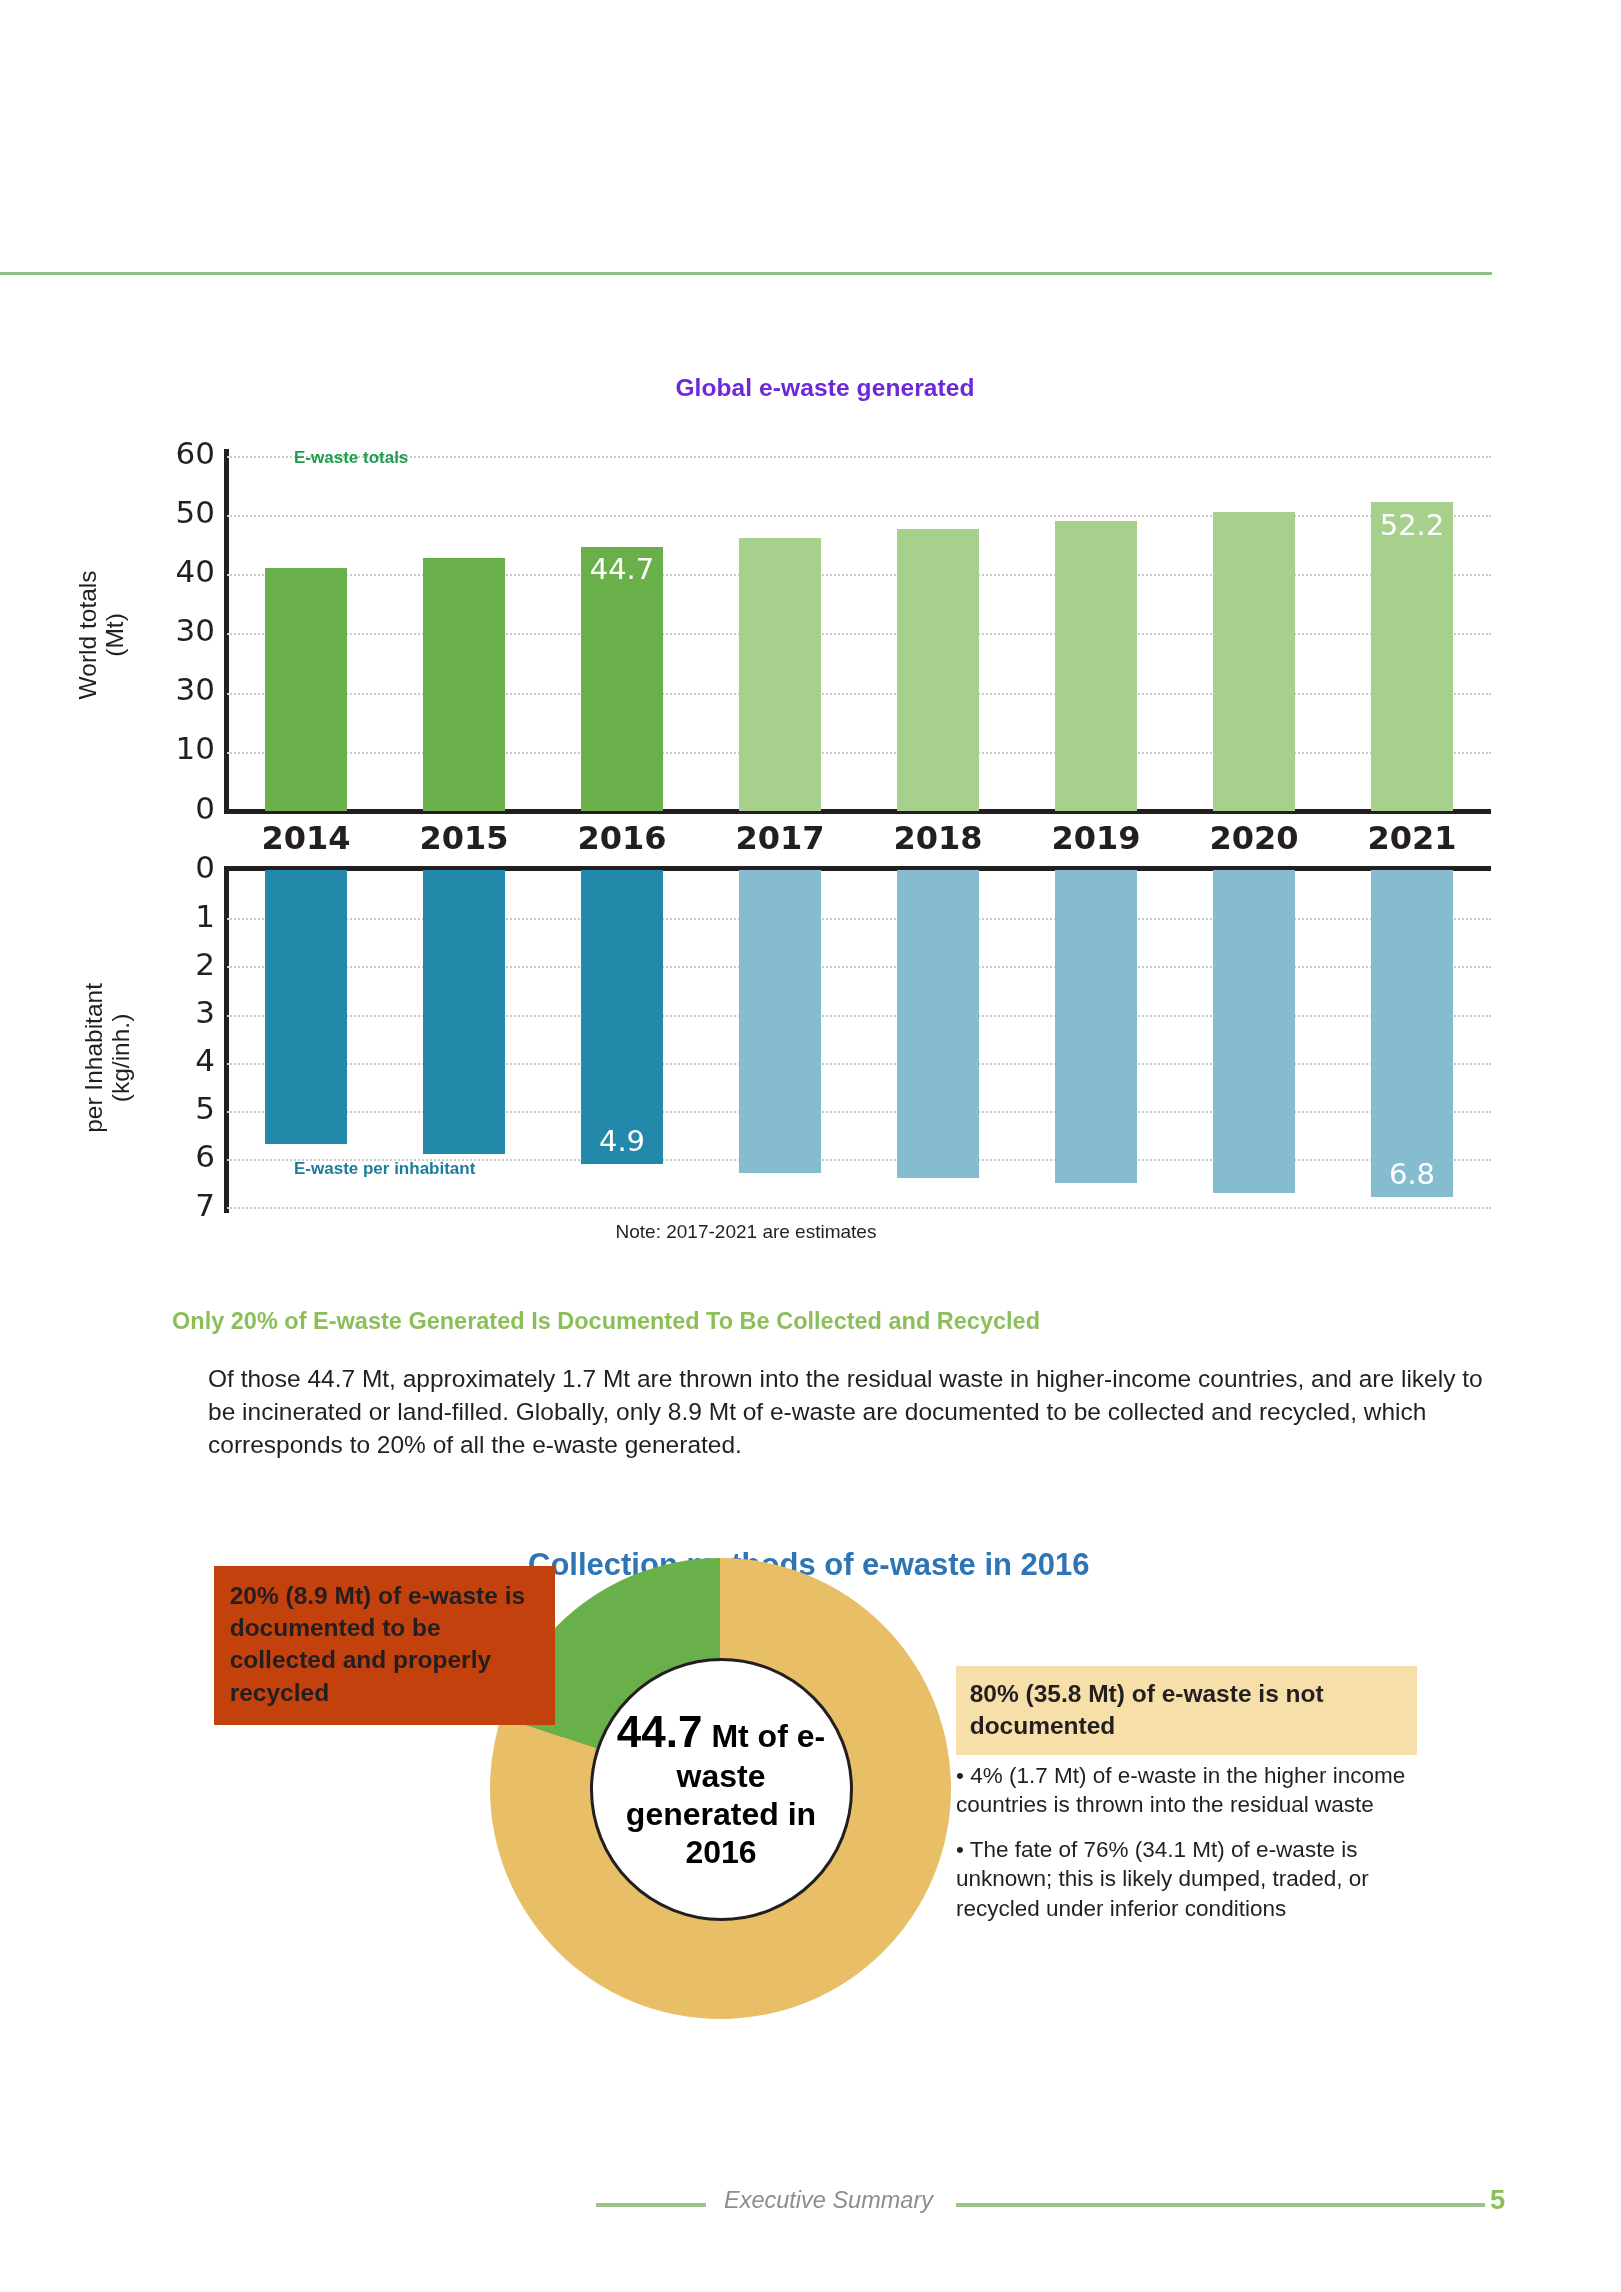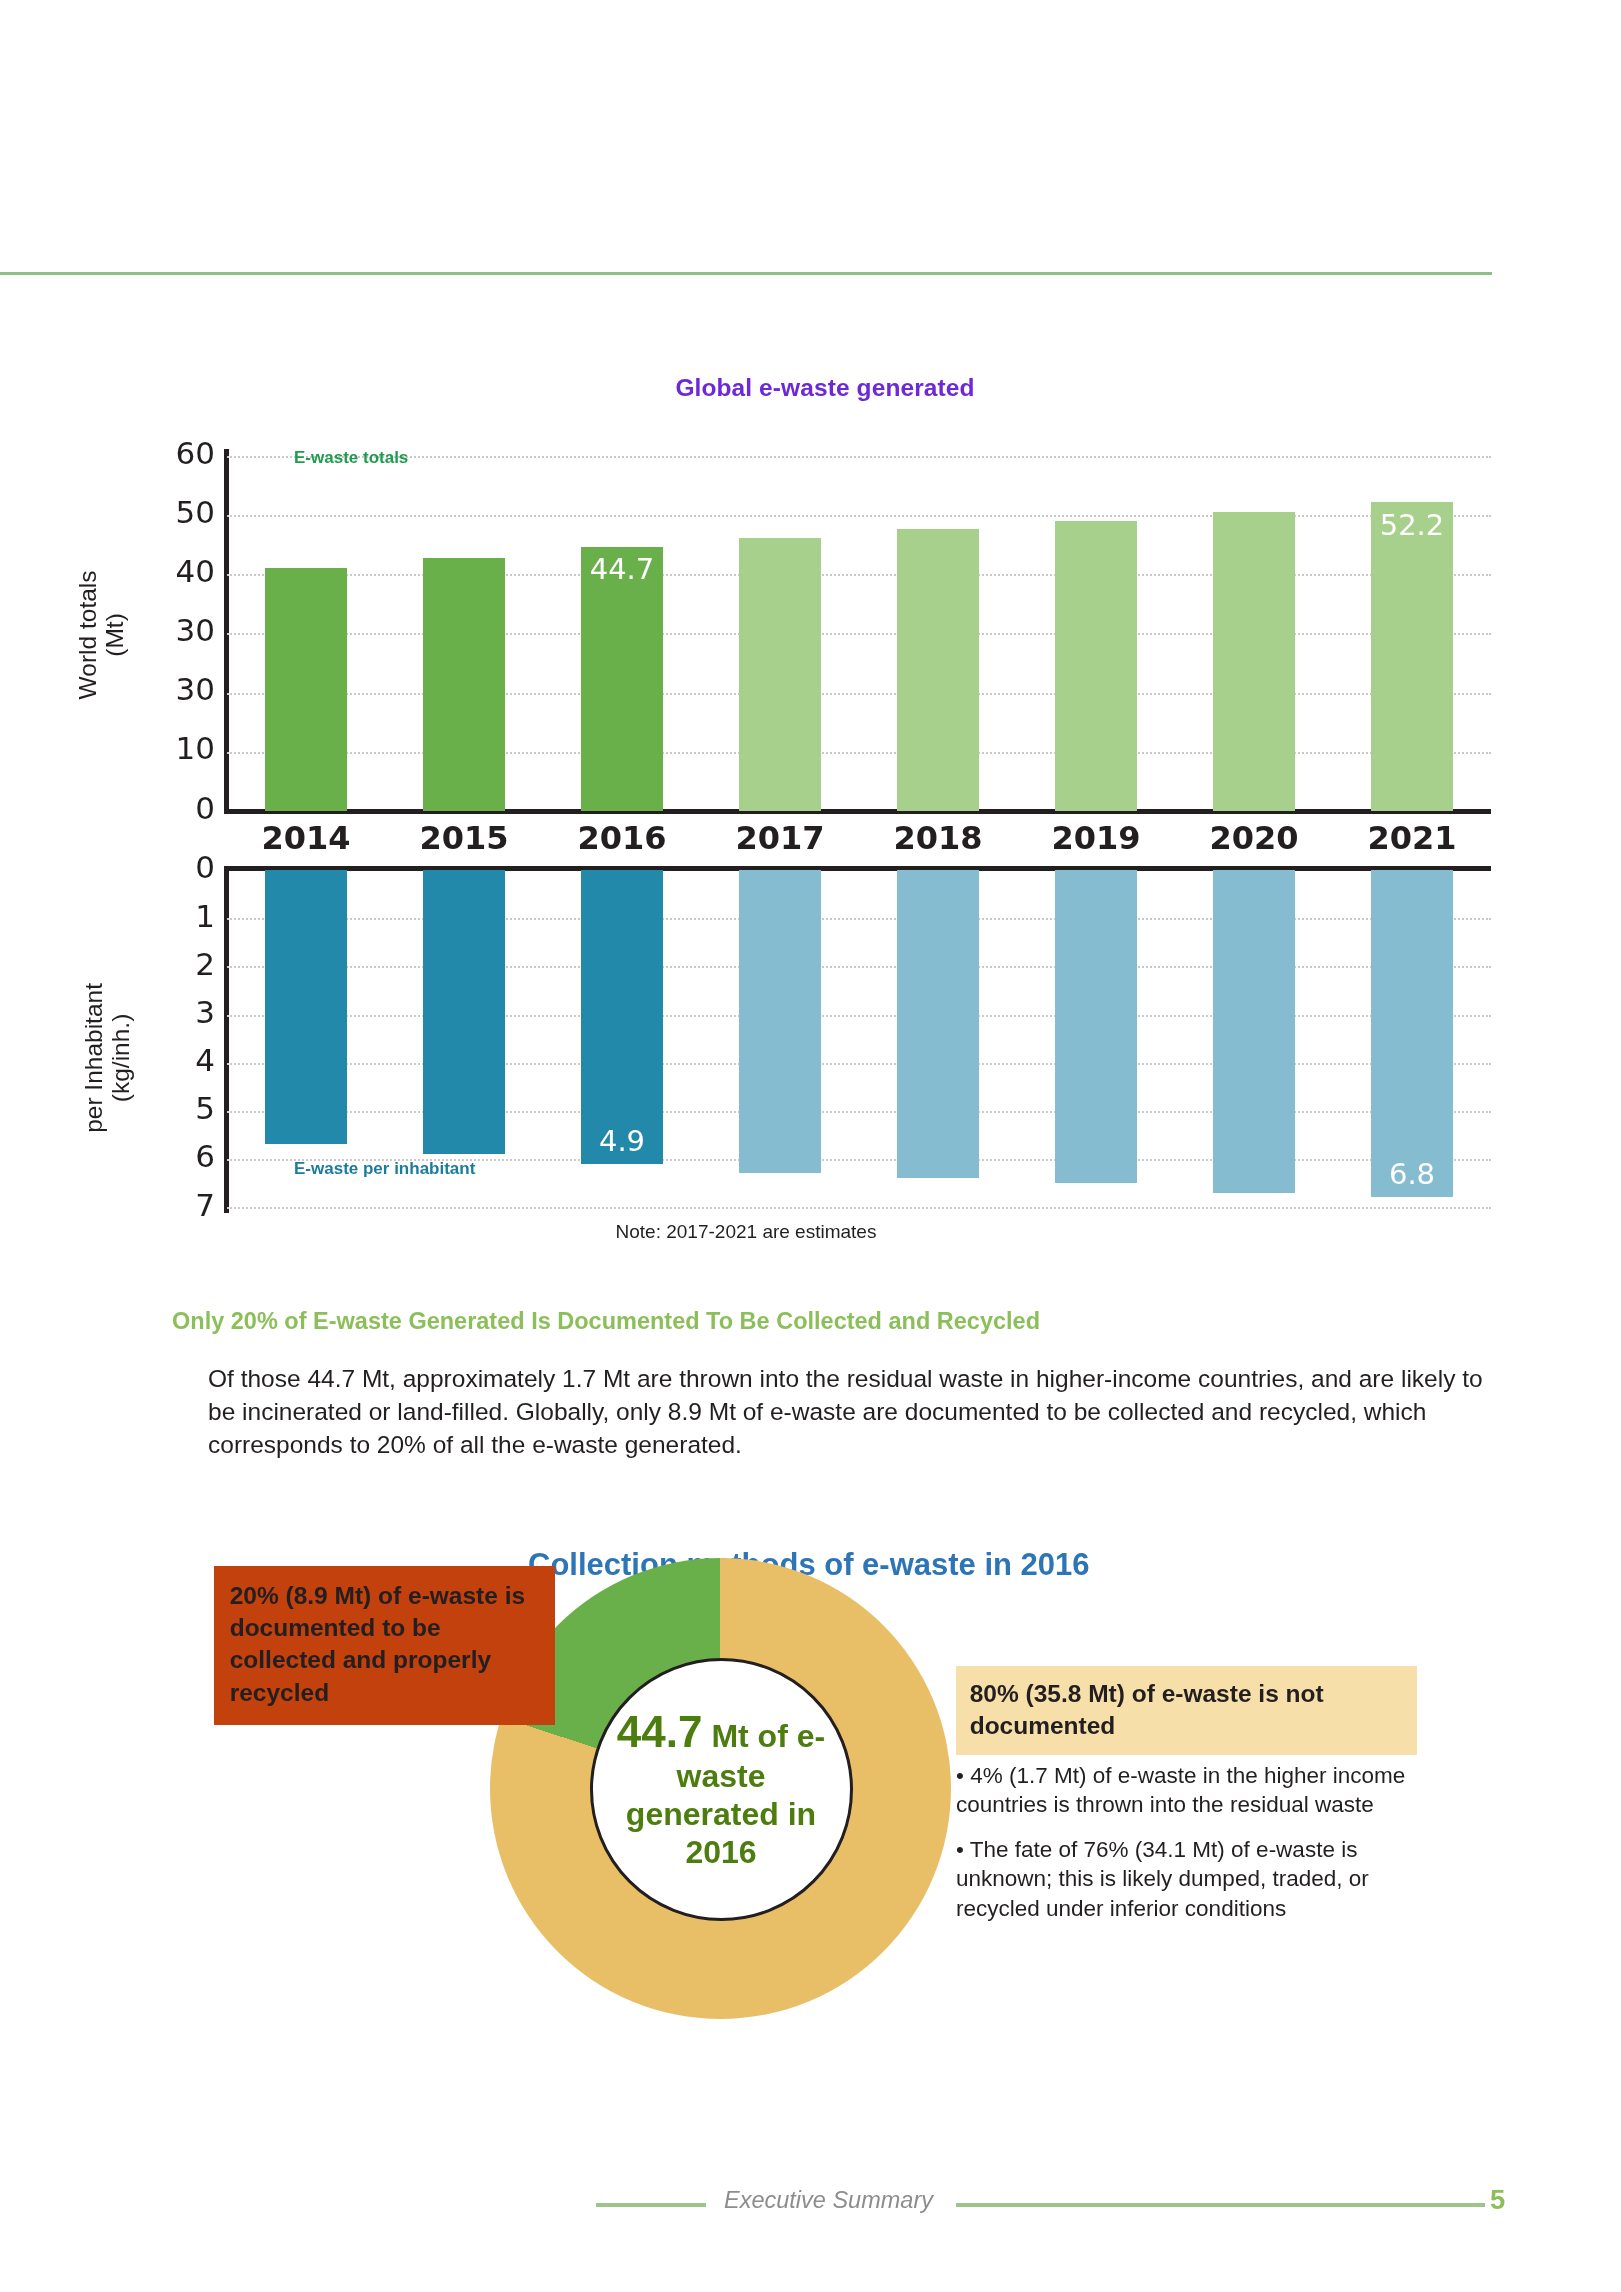--- a/index.html
+++ b/index.html
@@ -232,21 +232,21 @@
     display: flex;
     flex-direction: column;
     align-items: center;
     justify-content: center;
     text-align: center;
     line-height: 1.18;
   }
   .donut-center-main {
     font-size: 32px;
     font-weight: bold;
-    color: #4d7c0f;
+    color: #000000;
     padding: 0 13.7px;
   }
   .donut-center-main b { font-size: 44px; }
 
   .callout {
     position: absolute;
     box-sizing: border-box;
   }
   #callout-green {
     left: 214px; top: 1566px;

